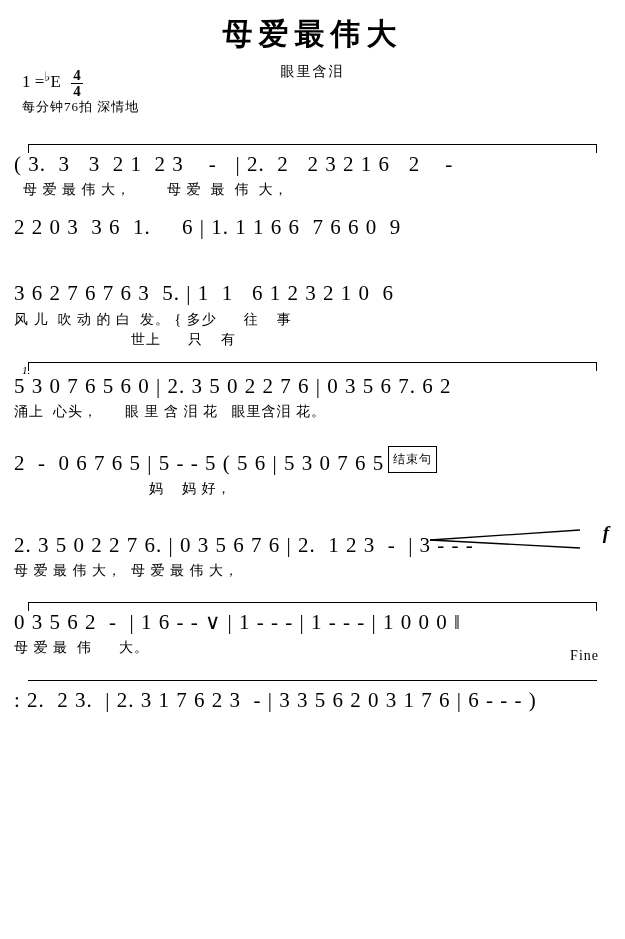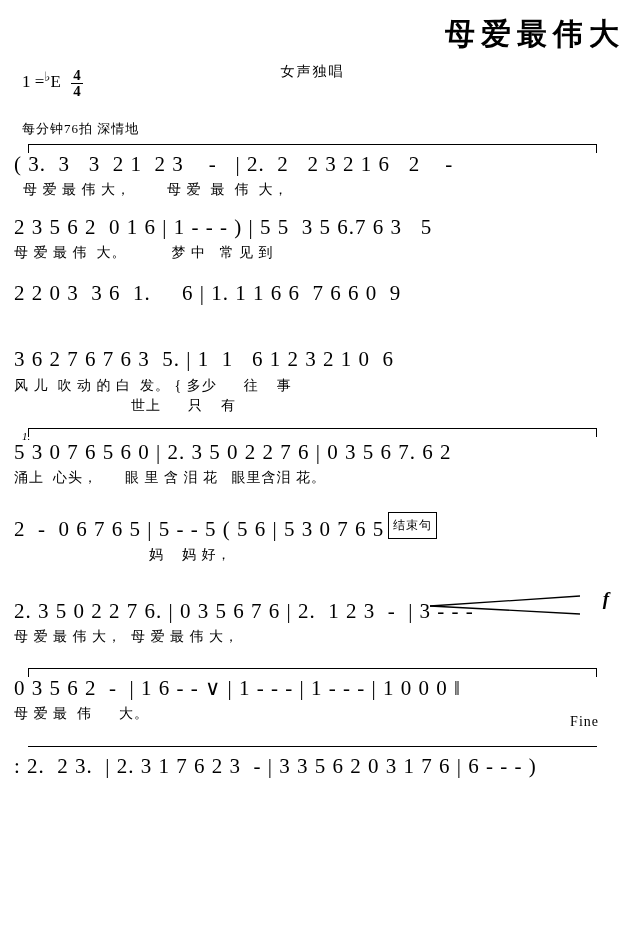--- a/index.html
+++ b/index.html
@@ -15,21 +15,21 @@
     position: relative;
     overflow: hidden;
   }
   .sheet {
     position: relative;
     width: 625px;
     height: 939px;
   }
   
   .title {
-    text-align: right;
+    text-align: center;
     font-family: "Liberation Serif", serif;
     font-size: 30px;
     font-weight: bold;
     letter-spacing: 6px;
     margin-top: 14px;
   }
   .subtitle {
     text-align: center;
     font-size: 14px;
     letter-spacing: 2px;
@@ -56,21 +56,21 @@
     border-bottom: 1.4px solid #000;
     padding: 0 2px;
   }
   .key-block .frac .den {
     display: block;
     padding: 0 2px;
   }
   .tempo {
     position: absolute;
     left: 22px;
-    top: 106px;
+    top: 84px;
     font-size: 13px;
     letter-spacing: 1px;
   }
   .credits {
     position: absolute;
     right: 24px;
     top: 80px;
     font-size: 13px;
     line-height: 1.7;
     text-align: left;
@@ -159,45 +159,41 @@
     top: 0;
     pointer-events: none;
   }
 </style>
 </head>
 <body>
 
 <div class="sheet">
 
   <div class="title">母爱最伟大</div>
-  <div class="subtitle">女声独唱</div>
+  <div class="subtitle">眼里含泪</div>
 
   <div class="key-block">
     <span>1 =</span><span style="font-size:13px;vertical-align:super">♭</span><span>E</span>
     <span class="frac">
       <span class="num">4</span>
       <span class="den">4</span>
     </span>
   </div>
 
   <div class="tempo">每分钟76拍  深情地</div>
 
 
   <div class="systems">
 
     <div class="system" style="height:66px">
       <div class="sys-repeat-top" style="margin-bottom:-2px"></div>
       <div class="notes-row">( 3.  3   3  2 1  2 3    -   | 2.  2   2 3 2 1 6   2    -</div>
       <div class="lyrics-row">  母 爱 最 伟 大，        母 爱  最  伟  大，</div>
     </div>
 
-    <div class="system" style="height:62px">
-      <div class="notes-row">2 3 5 6 2  0 1 6 | 1 - - - ) | 5 5  3 5 6.7 6 3   5</div>
-      <div class="lyrics-row">母 爱 最 伟  大。          梦 中   常 见 到</div>
-    </div>
 
     <div class="system" style="height:62px">
       <div class="notes-row">2 2 0 3  3 6  1.     6 | 1. 1 1 6 6  7 6 6 0  9</div>
     </div>
 
     <div class="system" style="height:78px">
       <div class="notes-row">3 6 2 7 6 7 6 3  5. | 1  1   6 1 2 3 2 1 0  6</div>
       <div class="lyrics-row two-line">风 儿  吹 动 的 白  发。 { 多少      往    事
                           世上      只    有</div>
     </div>

